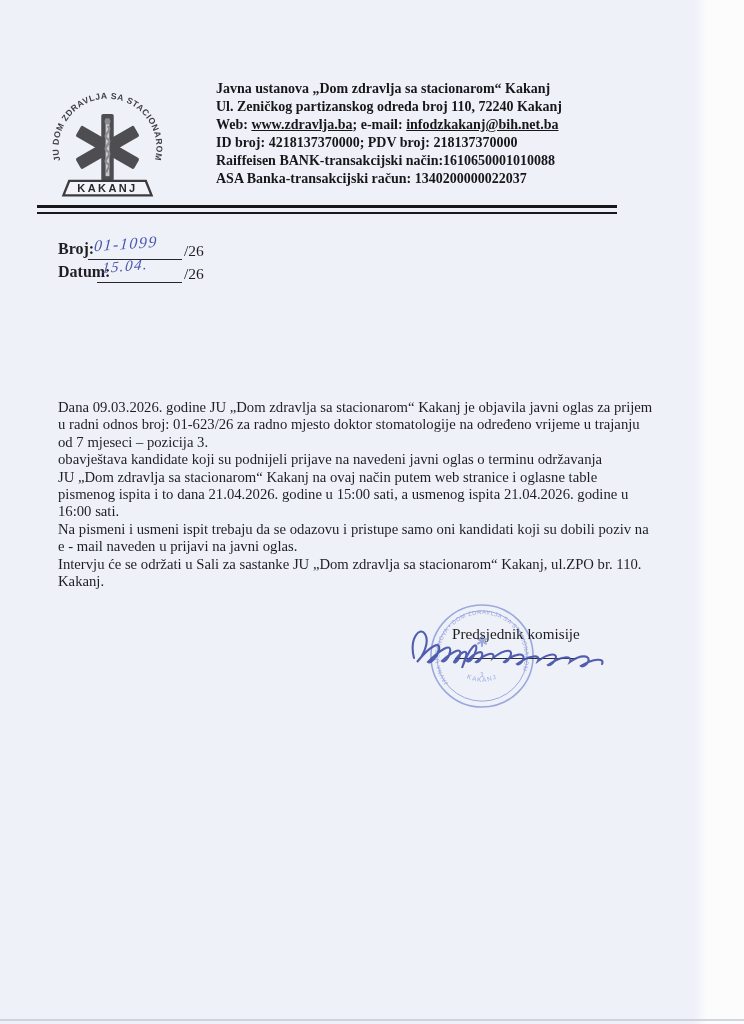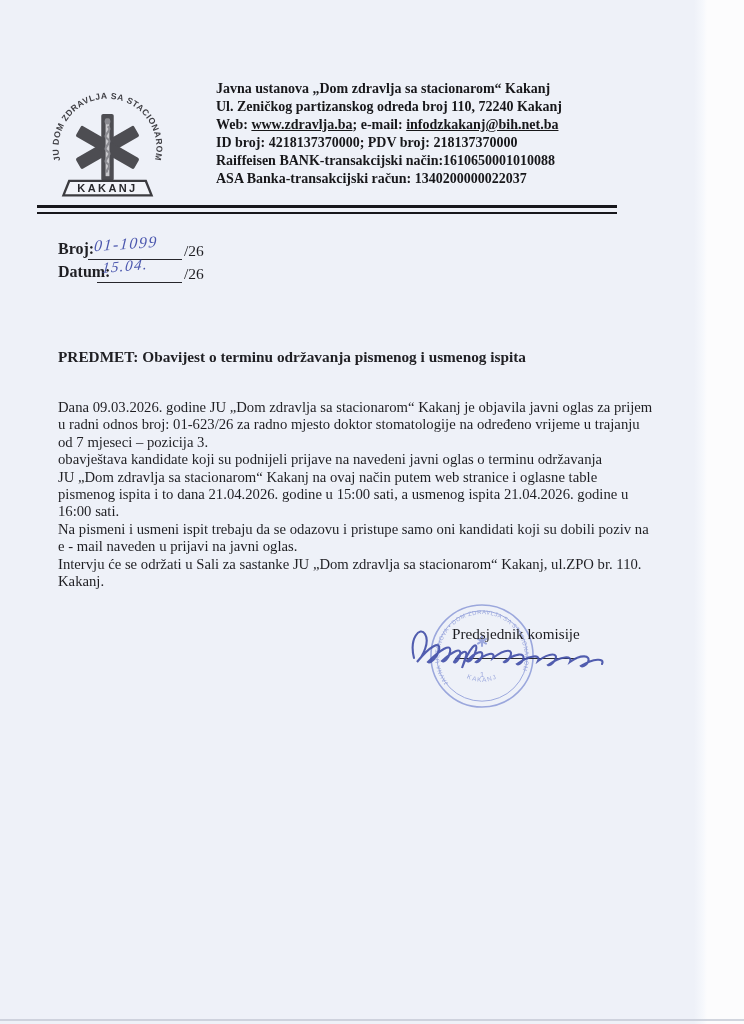--- a/index.html
+++ b/index.html
@@ -88,21 +88,20 @@
   <div class="ref-label" style="left:58px;top:240px;">Broj:</div>
   <div class="hand hand-broj">01-1099</div>
   <div class="ref-line" style="left:88px;top:259px;width:94px;"></div>
   <div class="ref-suffix" style="left:184px;top:242px;">/26</div>
 
   <div class="ref-label" style="left:58px;top:263px;">Datum:</div>
   <div class="hand hand-datum">15.04.</div>
   <div class="ref-line" style="left:97px;top:282px;width:85px;"></div>
   <div class="ref-suffix" style="left:184px;top:265px;">/26</div>
 
-  <div class="subject">PREDMET: Obavijest o terminu održavanja pismenog i usmenog ispita</div>
 
   <div class="body-text">
     <div>Dana 09.03.2026. godine JU „Dom zdravlja sa stacionarom“ Kakanj je objavila javni oglas za prijem</div>
     <div>u radni odnos broj: 01-623/26 za radno mjesto doktor stomatologije na određeno vrijeme u trajanju</div>
     <div>od 7 mjeseci – pozicija 3.</div>
     <div>obavještava kandidate koji su podnijeli prijave na navedeni javni oglas o terminu održavanja</div>
     <div>JU „Dom zdravlja sa stacionarom“ Kakanj na ovaj način putem web stranice i oglasne table</div>
     <div>pismenog ispita  i to dana 21.04.2026. godine u 15:00 sati, a usmenog ispita 21.04.2026. godine u</div>
     <div>16:00 sati.</div>
     <div>Na pismeni i usmeni ispit trebaju da se odazovu i pristupe samo oni kandidati koji su dobili poziv na</div>

